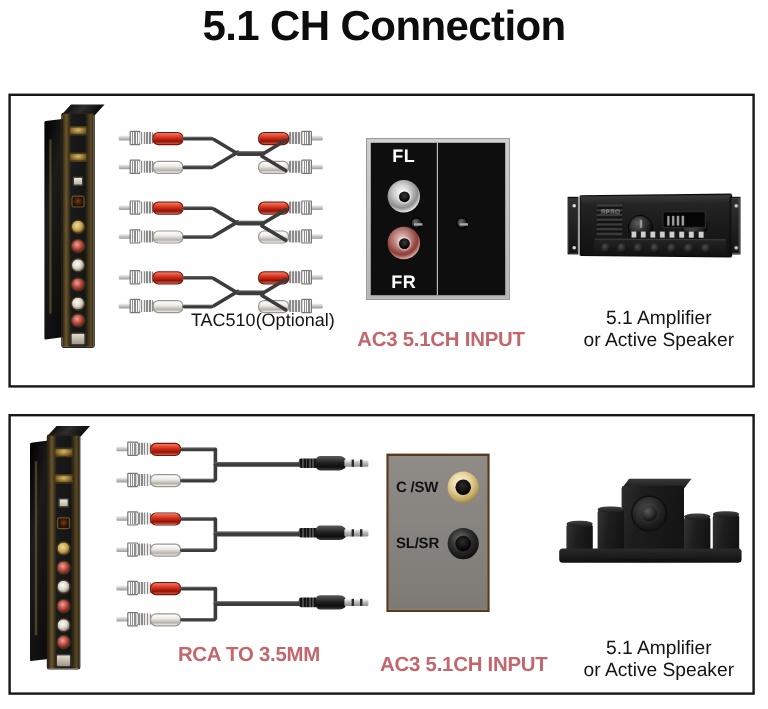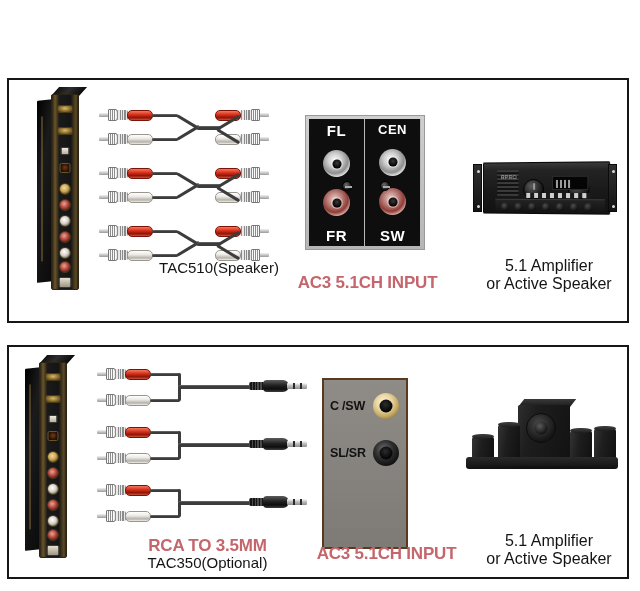--- a/index.html
+++ b/index.html
@@ -208,21 +208,21 @@
     position: absolute; width: 10px; height: 10px; border-radius: 50%;
     background: radial-gradient(circle at 40% 35%, #6a6a6a, #141414 75%);
     border: .5px solid #000;
   }
   .ac3-screw::after{
     content:""; position:absolute; left:1.5px; top:4px; width:7px; height:1.5px; background:#aaa;
   }
 
   
   #ac3-trs-panel {
-    position: absolute; left: 322px; top: 378px; width: 86px; height: 171px;
+    position: absolute; left: 322px; top: 378px; width: 86px; height: 132px;
     background: linear-gradient(#8f8c88,#7e7b77);
     border: 2px solid #5a3a1e;
   }
   .trs-row {
     position: absolute; left: 0; width: 100%; height: 44px;
     display: flex; align-items: center; justify-content: space-between;
     padding: 0 7px 0 6px;
   }
   .trs-lab {
     color: #111; font-size: 12.5px; font-weight: 700;
@@ -362,20 +362,21 @@
   }
   .cap .blk.big {
     font-size: 16px;
   }
 </style>
 </head>
 <body>
 
 <div id="root">
 
+  <div class="page-title">5.1 CH Connection</div>
 
   <div class="panel" id="panel-top">
 
     <div class="device" style="left:28px; top:14px; width:46px; height:198px;">
       <div class="dev-side"></div>
       <div class="dev-top"></div>
       <div class="dev-face">
         <div class="jack hdmi" style="top:10px;"></div>
         <div class="jack hdmi" style="top:32px;"></div>
         <div class="jack usb" style="top:52px;"></div>
@@ -495,26 +496,20 @@
       </div>
     </div>
 
     <div id="ac3-rca-panel" style="left:296px; top:35px;">
       <div class="ac3-inner">
         <div class="ac3-col">
           <span class="ac3-lab">FL</span>
           <span class="ac3-jack silver"></span>
           <span class="ac3-jack red"></span>
           <span class="ac3-lab">FR</span>
-        </div>
-        <div class="ac3-col">
-          <span class="ac3-lab small">CEN</span>
-          <span class="ac3-jack silver"></span>
-          <span class="ac3-jack red"></span>
-          <span class="ac3-lab">SW</span>
         </div>
         <span class="ac3-screw" style="left:33px; top:62px;"></span>
         <span class="ac3-screw" style="left:71px; top:62px;"></span>
       </div>
     </div>
 
     <div id="amp" style="left:462px; top:82px;">
       <div class="amp-body">
         <div class="amp-vent"></div>
         <div class="amp-brand">RPRO</div>
@@ -538,21 +533,21 @@
         <span class="hole" style="top:5px;"></span>
           <span class="hole" style="top:40px;"></span>
       </div>
       <div class="amp-ear r">
         <span class="hole" style="top:5px;"></span>
           <span class="hole" style="top:40px;"></span>
       </div>
     </div>
 
     <div class="cap" style="left:120px; top:180px; width:180px;">
-      <div class="blk">TAC510(Speaker)</div>
+      <div class="blk">TAC510(Optional)</div>
     </div>
     <div class="cap" style="left:276px; top:193px; width:165px;">
       <div class="red">AC3 5.1CH INPUT</div>
     </div>
     <div class="cap" style="left:460px; top:177px; width:160px;">
       <div class="blk big">5.1 Amplifier</div>
       <div class="blk big">or Active Speaker</div>
     </div>
   </div>
 
@@ -669,21 +664,20 @@
       </div>
       <div class="sat" style="left:12px; top:40px; width:22px; height:26px;"></div>
       <div class="sat" style="left:38px; top:28px; width:22px; height:38px;"></div>
       <div class="sat" style="left:110px; top:34px; width:22px; height:32px;"></div>
       <div class="sat" style="left:134px; top:32px; width:22px; height:34px;"></div>
       <div class="base"></div>
     </div>
 
     <div class="cap" style="left:101px; top:189px; width:195px;">
       <div class="red">RCA TO 3.5MM</div>
-      <div class="blk">TAC350(Optional)</div>
     </div>
     <div class="cap" style="left:295px; top:197px; width:165px;">
       <div class="red">AC3 5.1CH INPUT</div>
     </div>
     <div class="cap" style="left:460px; top:185px; width:160px;">
       <div class="blk big">5.1 Amplifier</div>
       <div class="blk big">or Active Speaker</div>
     </div>
   </div>
 

